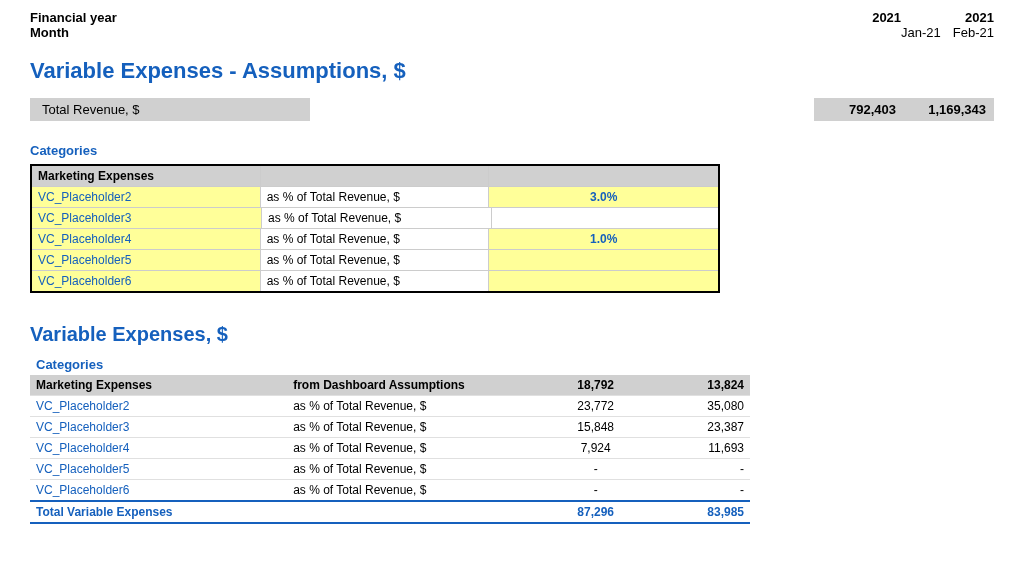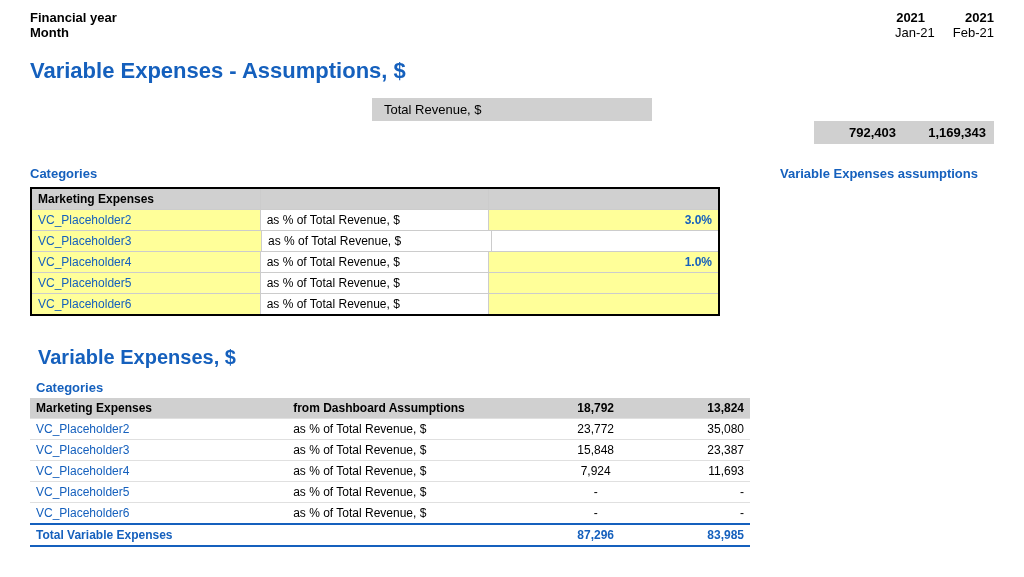--- a/index.html
+++ b/index.html
@@ -10,35 +10,34 @@
       color: #000;
       padding: 10px 30px;
     }
     .header-row {
       display: flex;
       justify-content: space-between;
       margin-bottom: 18px;
     }
     .header-left { font-weight: bold; font-size: 13px; }
     .header-right { text-align: right; font-size: 13px; }
-    .header-right .years { display: flex; gap: 40px; justify-content: flex-end; font-weight: bold; }
-    .header-right .months { display: flex; gap: 18px; justify-content: flex-end; }
+    .header-right .years { display: flex; gap: 64px; justify-content: flex-end; font-weight: bold; }
+    .header-right .months { display: flex; gap: 12px; justify-content: flex-end; }
 
     .section-title {
       color: #1560BD;
       font-size: 22px;
       font-weight: bold;
       margin-bottom: 14px;
     }
 
     .revenue-row {
       display: flex;
       align-items: center;
       margin-bottom: 18px;
-      flex-direction: column;
     }
     .revenue-label-box {
       background: #d0d0d0;
       padding: 4px 12px;
       width: 280px;
       font-size: 13px;
     }
     .revenue-values {
       display: flex;
       gap: 0;
@@ -95,21 +94,21 @@
     .assump-basis {
       width: 230px;
       padding: 3px 6px;
       font-size: 12px;
       border-right: 1px solid #ccc;
     }
     .assump-val {
       width: 230px;
       padding: 3px 6px;
       font-size: 12px;
-      text-align: right;
+      text-align: center;
       background: #ffff99;
     }
     .assump-row-header .assump-cat {
       background: #d0d0d0;
       font-weight: bold;
       color: #000;
     }
     .assump-row-header .assump-basis { background: #d0d0d0; }
     .assump-row-header .assump-val { background: #d0d0d0; }
     .assump-row-data .assump-cat {
@@ -129,21 +128,20 @@
       width: 230px;
       padding: 3px 6px;
     }
 
     
     .ve-section-title {
       color: #1560BD;
       font-size: 20px;
       font-weight: bold;
       margin-bottom: 8px;
-      margin-left: 8px;
     }
     .ve-table {
       width: 720px;
       border-collapse: collapse;
     }
     .ve-table th {
       color: #1560BD;
       font-weight: bold;
       font-size: 13px;
       text-align: left;
@@ -197,21 +195,20 @@
   <div class="revenue-label-box">Total Revenue, $</div>
   <div class="revenue-values">
     <div class="revenue-val">792,403</div>
     <div class="revenue-val">1,169,343</div>
   </div>
 </div>
 
 <div class="assumptions-table-wrap">
   <div class="assumptions-header-row">
     <div class="col-categories">Categories</div>
-    <div class="col-var-exp-header" style="margin-left:auto;">Variable Expenses assumptions</div>
   </div>
   <div class="assumptions-table">
 
     <div class="assump-row assump-row-header">
       <div class="assump-cat">Marketing Expenses</div>
       <div class="assump-basis"></div>
       <div class="assump-val"></div>
     </div>
 
     <div class="assump-row assump-row-data">

